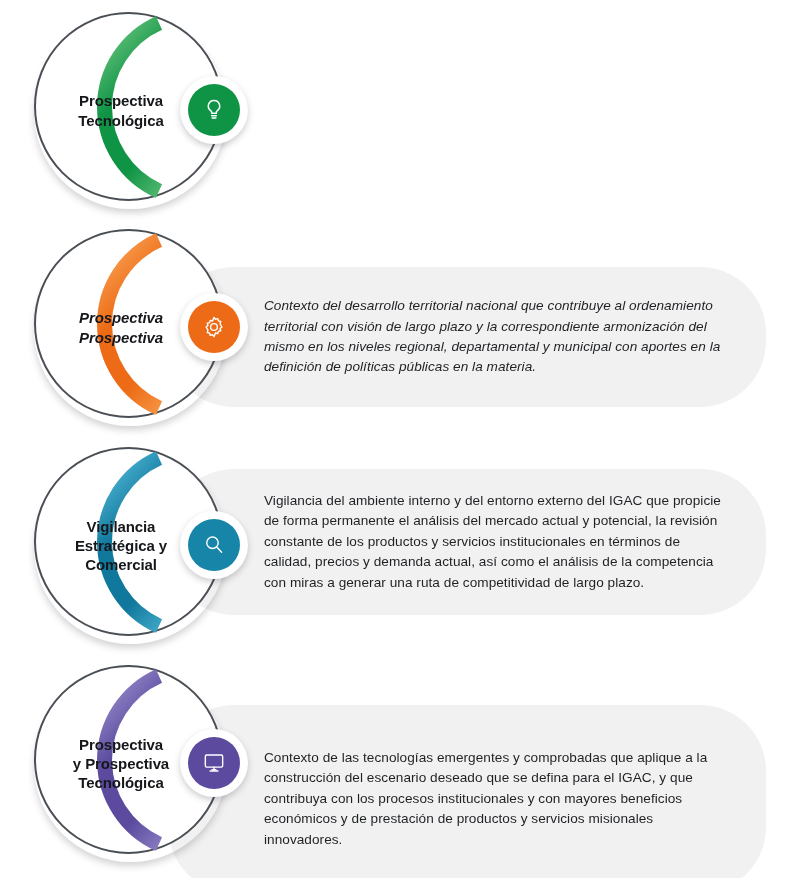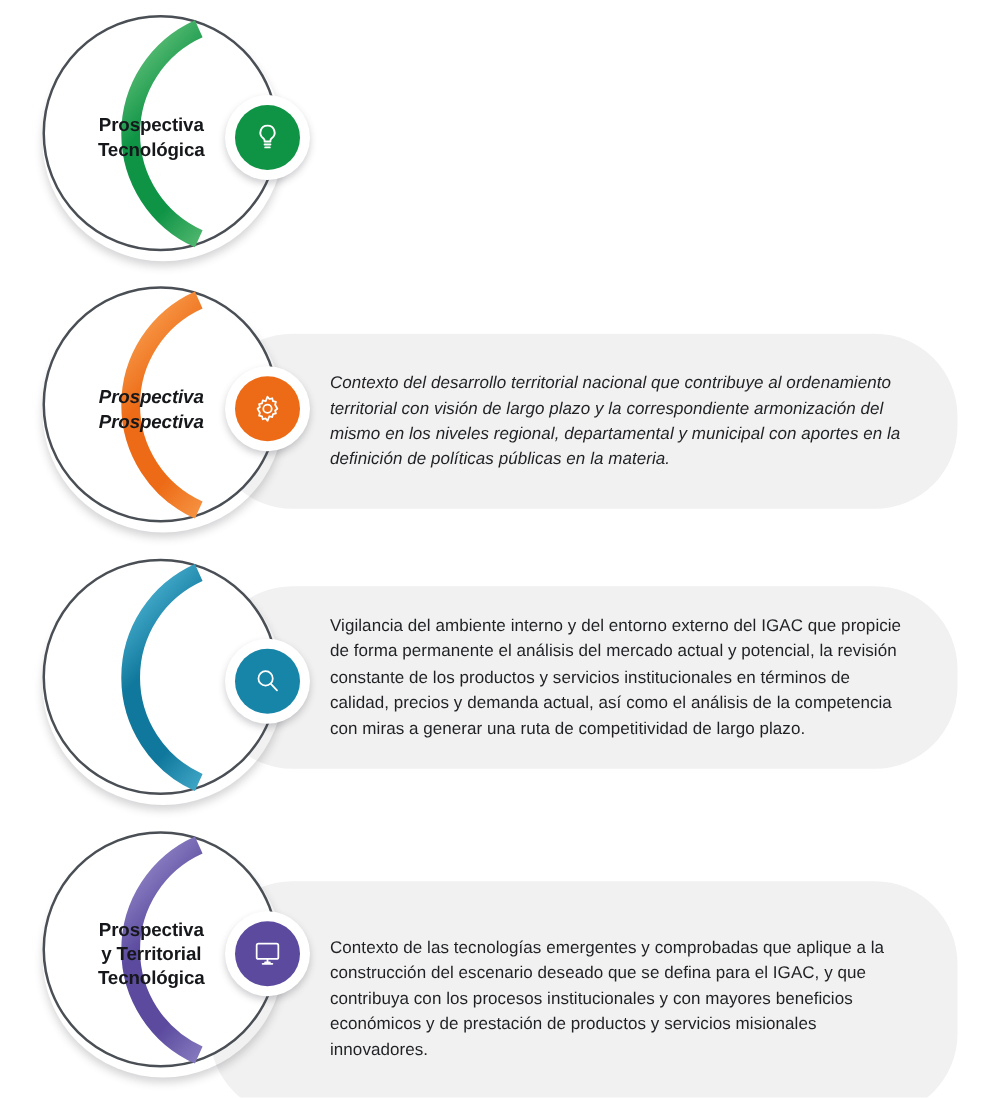--- a/index.html
+++ b/index.html
@@ -240,20 +240,25 @@
           <linearGradient id="g3" x1="0" y1="0" x2="0.35" y2="1">
             <stop offset="0%" stop-color="#3ca3c4"></stop>
             <stop offset="28%" stop-color="#10789c"></stop>
             <stop offset="72%" stop-color="#10789c"></stop>
             <stop offset="100%" stop-color="#3ca3c4"></stop>
           </linearGradient>
         </defs>
         <path d="M 69 15 A 92 92 0 0 1 69 183" fill="none" stroke="url(#g3)" stroke-width="15" transform="rotate(180 100 99)"></path>
       </svg>
 
+      <div class="circle-title">
+        <span>Vigilancia</span>
+        <span>Estratégica y</span>
+        <span>Comercial</span>
+      </div>
 
       <div class="badge-halo"></div>
       <div class="badge" style="background:#1785a8;">
         <svg width="26" height="26" viewBox="0 0 24 24" fill="none" stroke="#ffffff" stroke-width="1.3" stroke-linecap="round" stroke-linejoin="round">
           <circle cx="10.6" cy="9.9" r="5.3"></circle>
           <line x1="14.5" y1="13.9" x2="19" y2="18.7"></line>
         </svg>
       </div>
     </div>
   </div>
@@ -275,21 +280,21 @@
             <stop offset="28%" stop-color="#5b4a9e"></stop>
             <stop offset="72%" stop-color="#5b4a9e"></stop>
             <stop offset="100%" stop-color="#8477bd"></stop>
           </linearGradient>
         </defs>
         <path d="M 69 15 A 92 92 0 0 1 69 183" fill="none" stroke="url(#g4)" stroke-width="15" transform="rotate(180 100 99)"></path>
       </svg>
 
       <div class="circle-title">
         <span>Prospectiva</span>
-        <span>y Territorial</span>
+        <span>y Prospectiva</span>
         <span>Tecnológica</span>
       </div>
 
       <div class="badge-halo"></div>
       <div class="badge" style="background:#5b4a9e;">
         <svg width="26" height="26" viewBox="0 0 24 24" fill="none" stroke="#ffffff" stroke-width="1.3" stroke-linecap="round" stroke-linejoin="round">
           <rect x="4" y="4.6" width="16" height="11.2" rx="1.3"></rect>
           <line x1="12" y1="15.8" x2="12" y2="18.2"></line>
           <line x1="8.4" y1="19.4" x2="15.6" y2="19.4"></line>
           <line x1="10.2" y1="18.3" x2="13.8" y2="18.3"></line>

